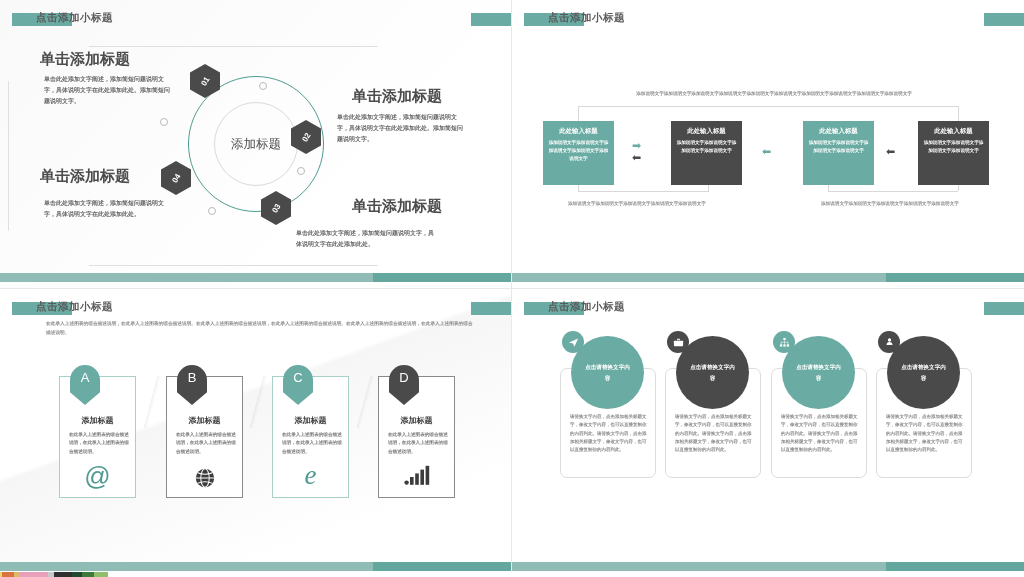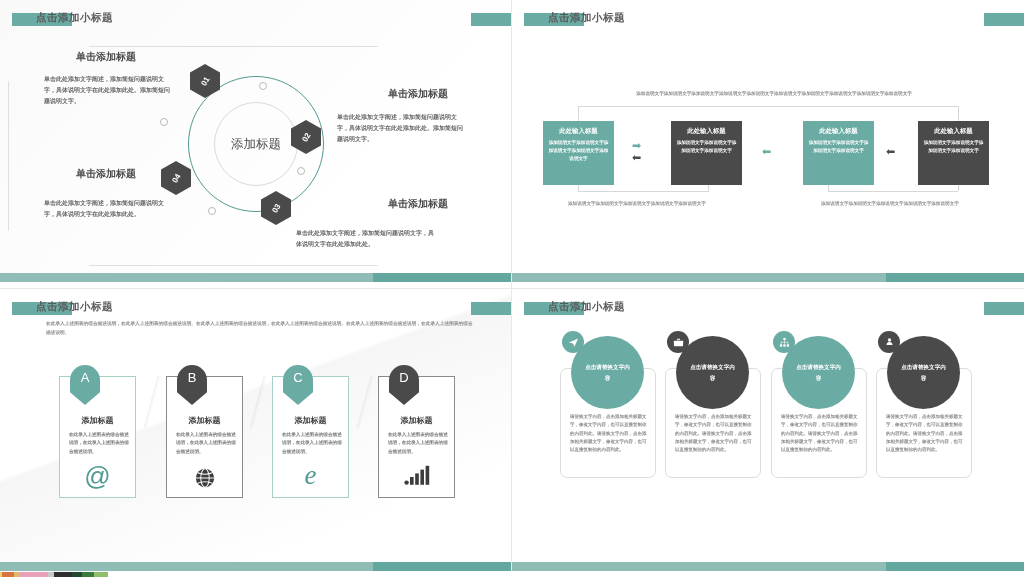--- a/index.html
+++ b/index.html
@@ -59,23 +59,22 @@
   
   .s1-poly {
     position: absolute; left: 8px; top: 46px;
     width: 450px; height: 220px;
     border: 1px solid #dfdfdf;
     border-right: none;
     clip-path: polygon(0 16%, 18% 16%, 18% 0, 82% 0, 100% 30%, 100% 70%, 82% 100%, 18% 100%, 18% 84%, 0 84%);
   }
   .s1-h {
     position: absolute;
-    font-size: 10px; color: #4c4c4c; font-weight: bold;
+    font-size: 15px; color: #4c4c4c; font-weight: bold;
     white-space: nowrap;
-    margin-left: 36px;
   }
   .s1-p {
     position: absolute;
     font-size: 6px; color: #666; line-height: 1.85;
     font-weight: bold;
   }
   .ring {
     position: absolute; left: 188px; top: 76px;
     width: 136px; height: 136px;
     border: 1.4px solid #4f9a92;

